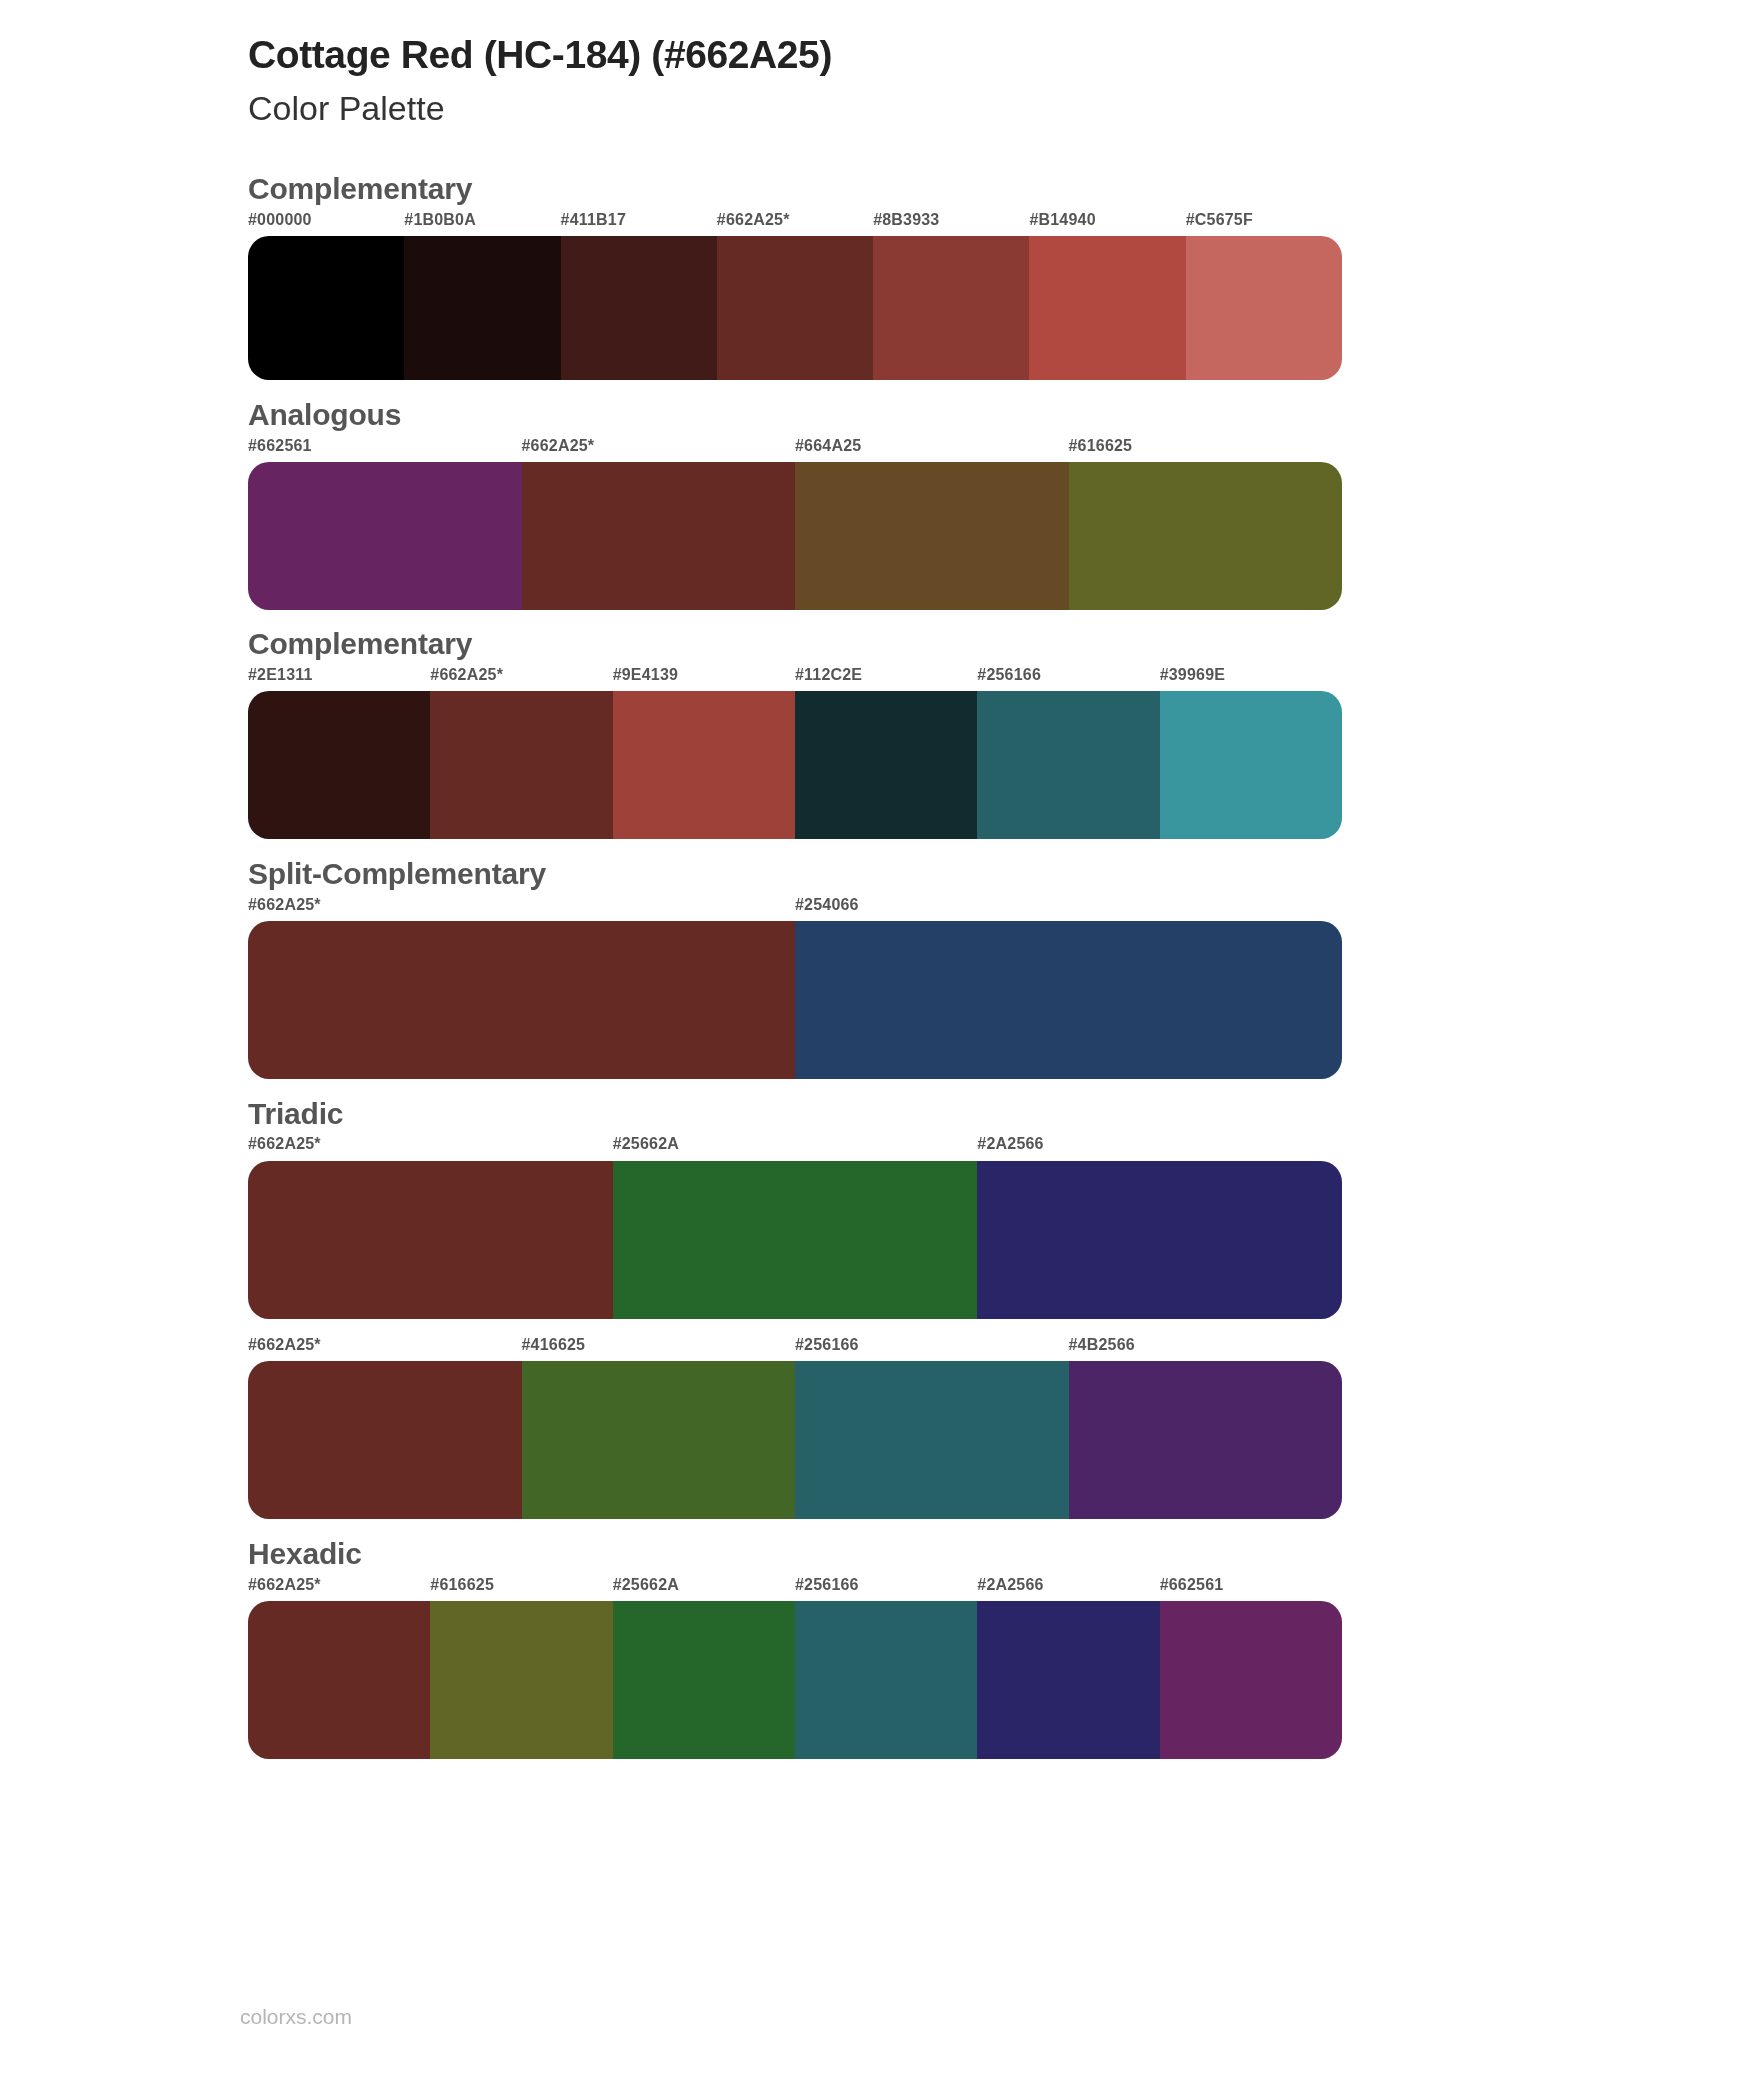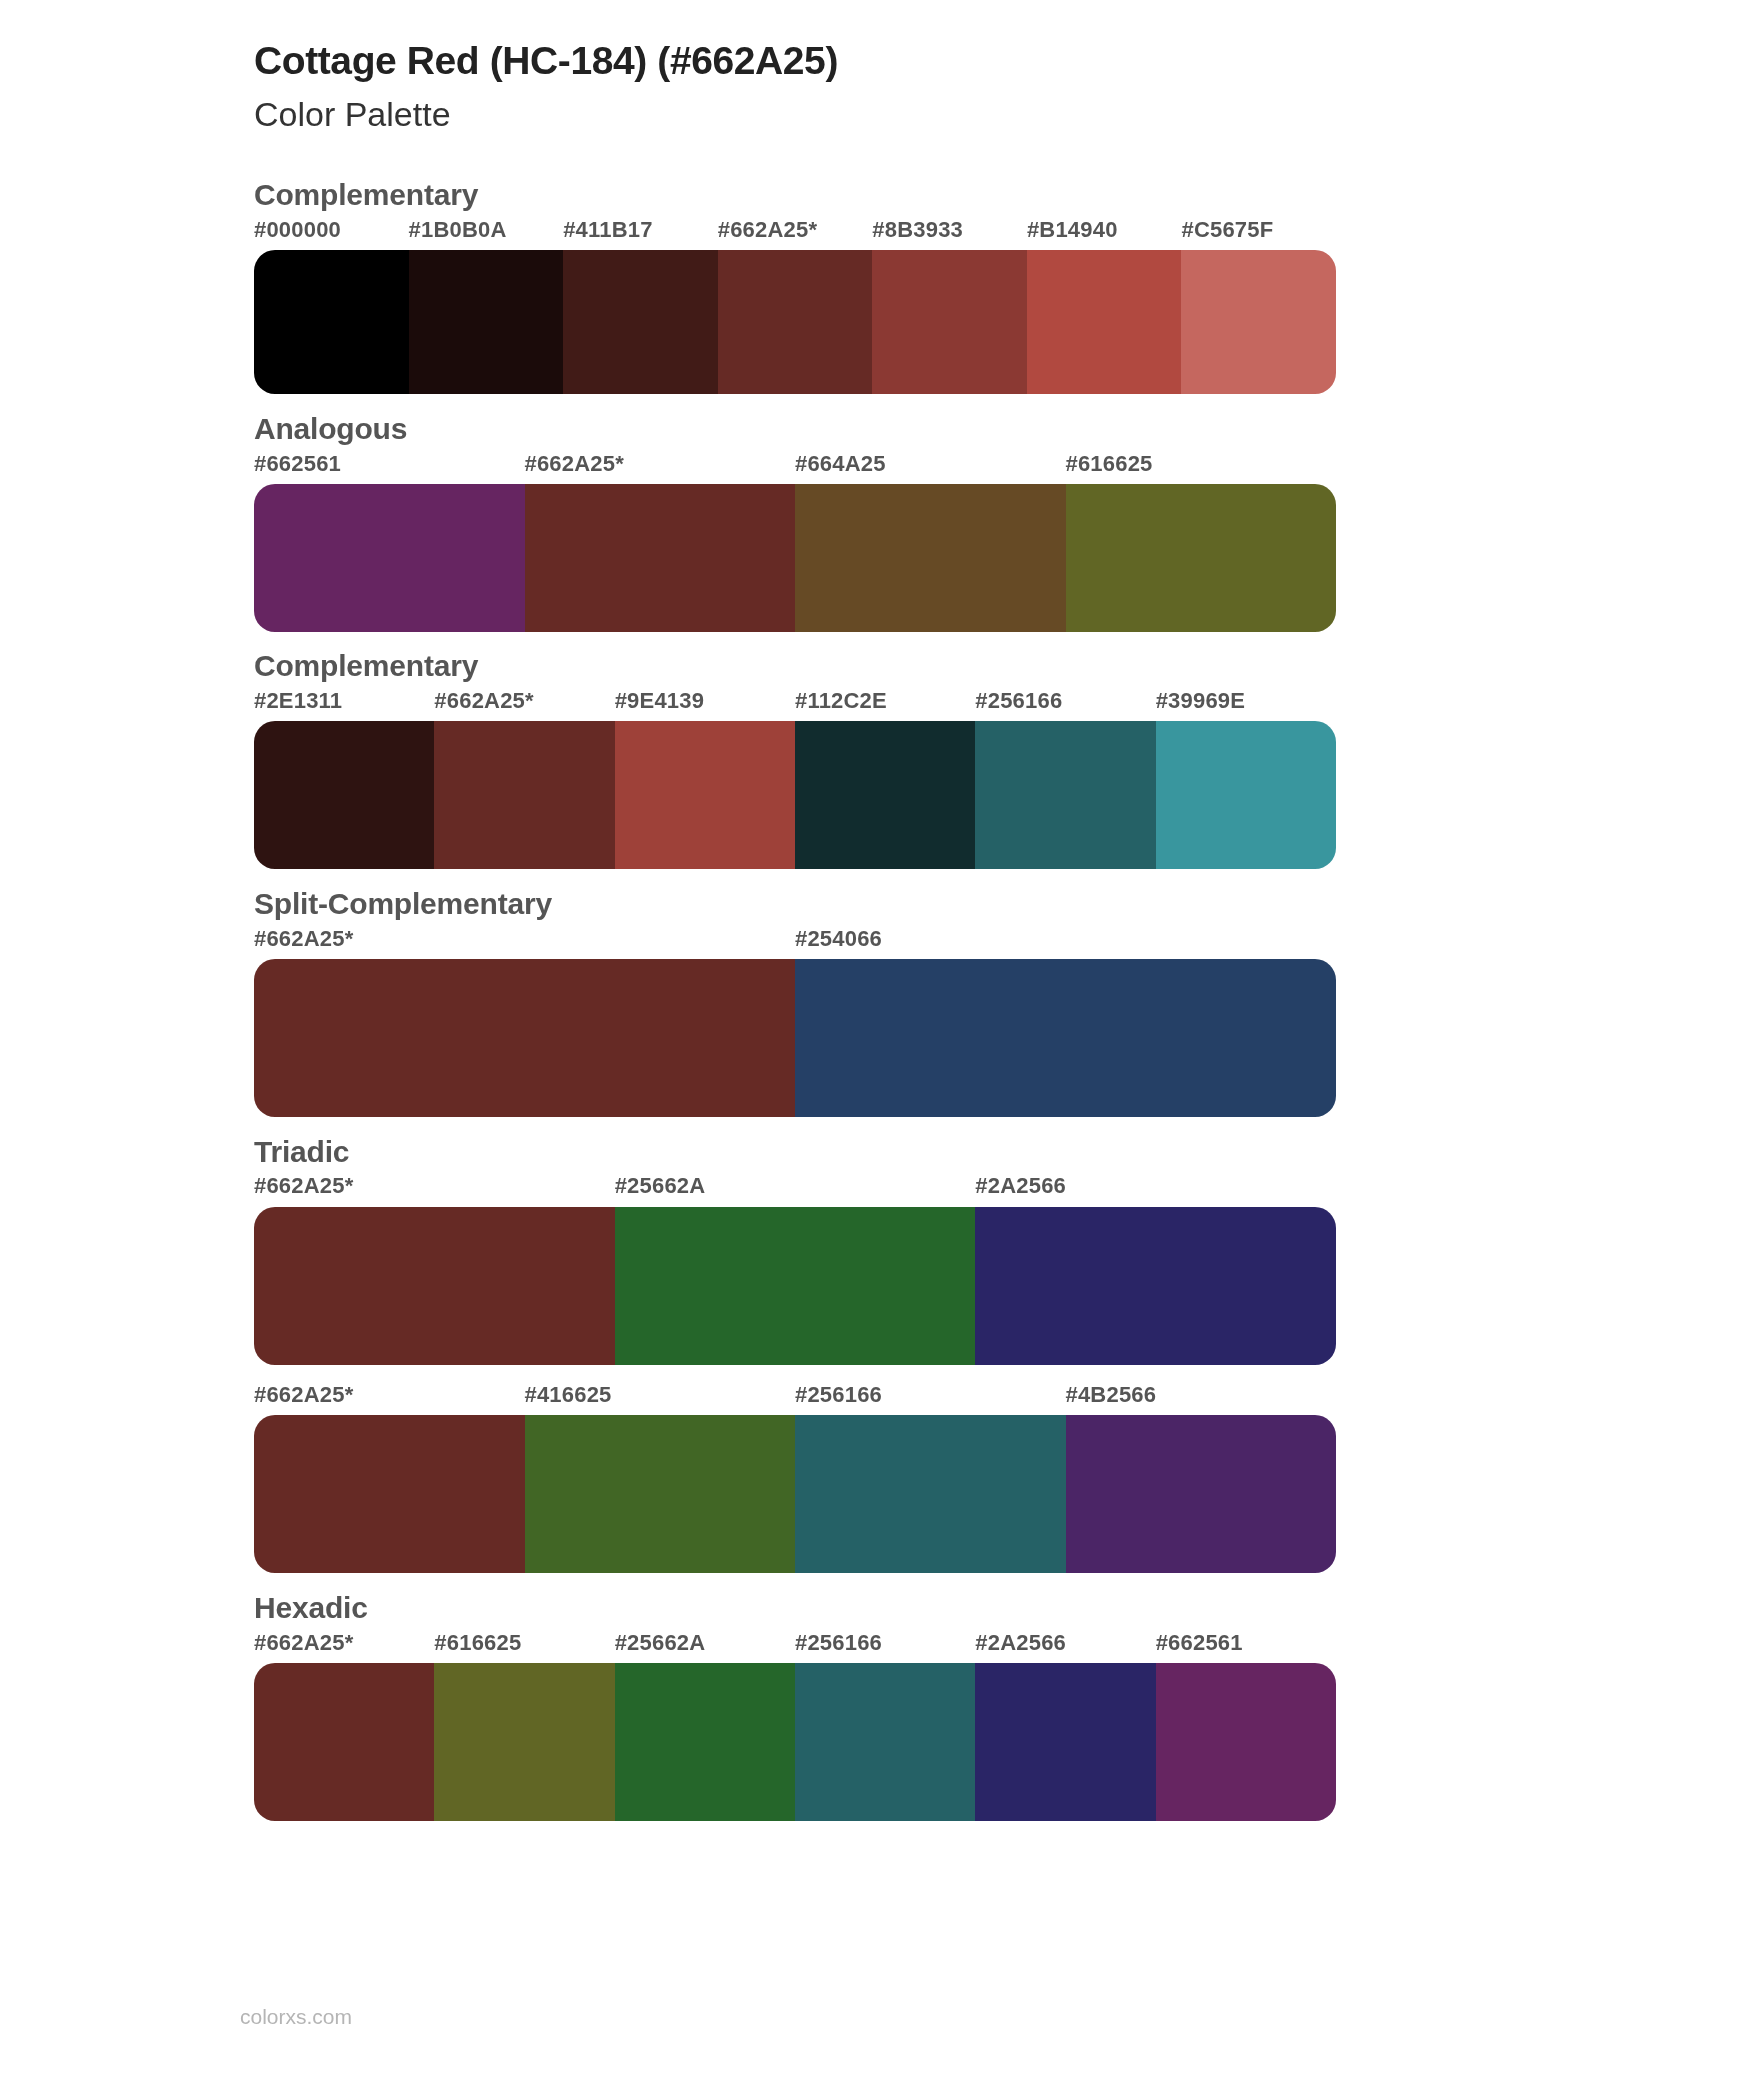--- a/index.html
+++ b/index.html
@@ -8,21 +8,21 @@
     height: 2077px;
     background: #ffffff;
     font-family: "Liberation Sans", sans-serif;
     -webkit-font-smoothing: antialiased;
   }
   .page {
     position: relative;
     width: 1757px;
     height: 2048px;
     background: #ffffff;
-    padding: 14px;
+    padding: 8px;
     overflow: hidden;
   }
 
   
   .header {
     padding: 24px 0 0 240px;
   }
   .page-title {
     font-size: 39px;
     font-weight: bold;
@@ -64,21 +64,21 @@
   }
   .swatch-row.w6 { margin-right: 407px; }
 
   .swatch {
     position: relative;
     flex: 1 1 0;
     display: flex;
     flex-direction: column;
   }
   .swatch-label {
-    font-size: 22px;
+    font-size: 16px;
     color: #555555;
     font-weight: bold;
     padding-bottom: 7.2px;
     white-space: nowrap;
     letter-spacing: 0.2px;
   }
   .swatch-chip {
     width: 100%;
   }
 

